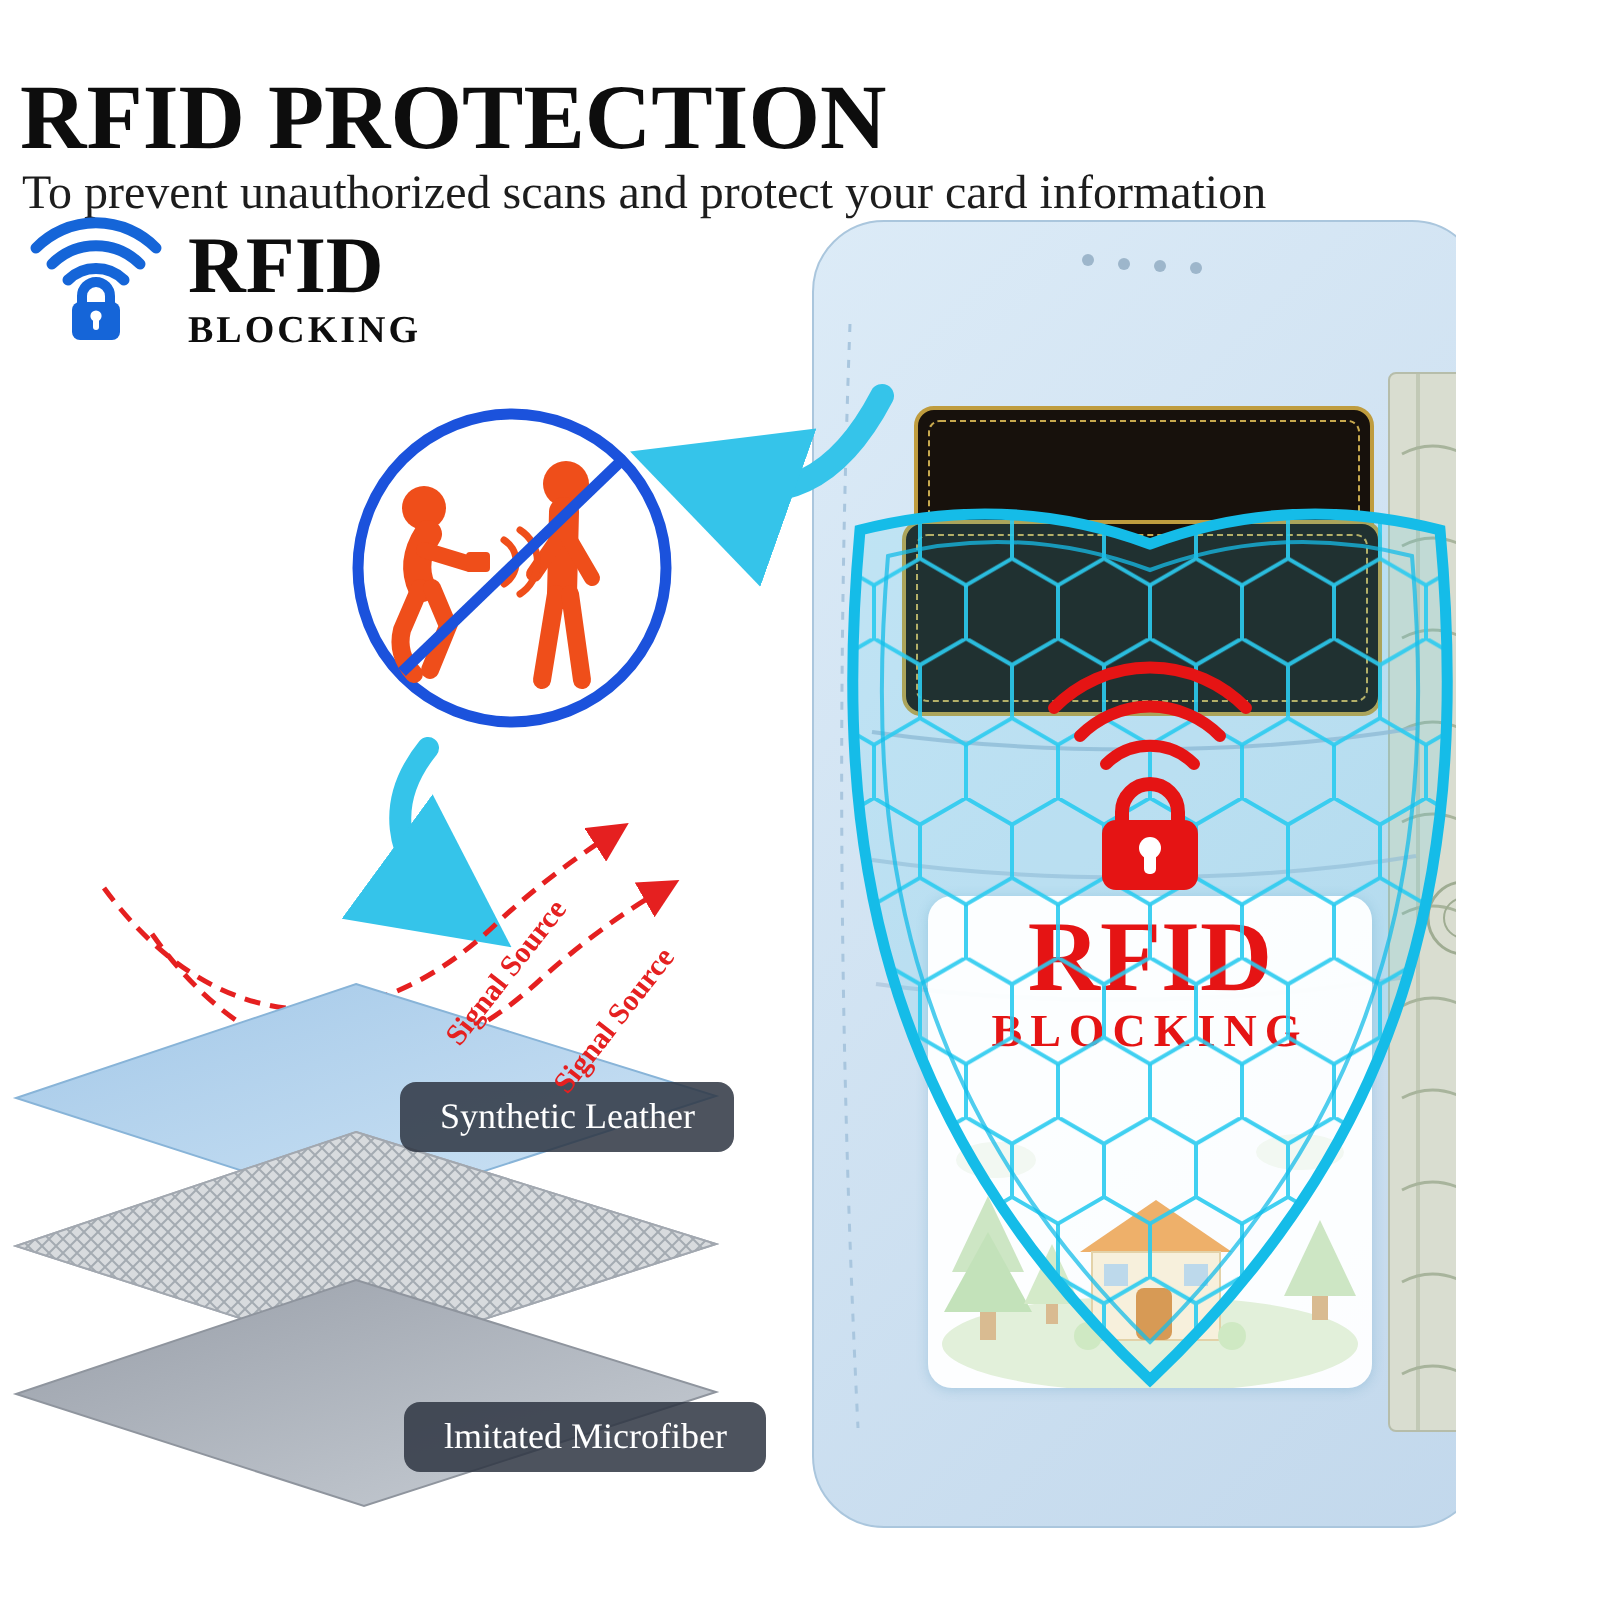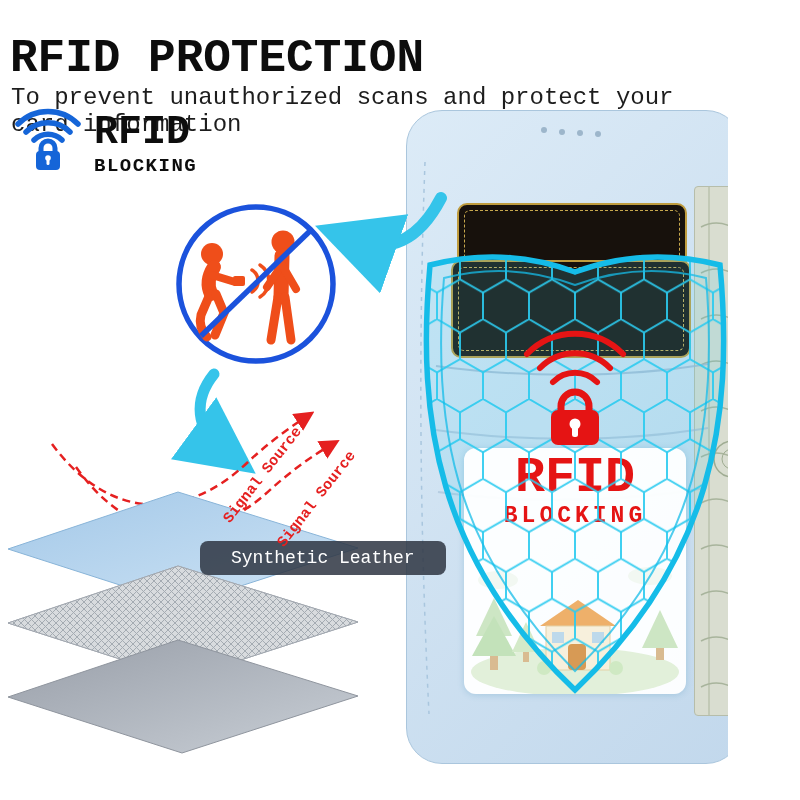--- a/index.html
+++ b/index.html
@@ -1,17 +1,17 @@
 <!DOCTYPE html>
 <html><head>
 <meta charset="utf-8">
 <style>
   html,body{margin:0;padding:0;background:#fff}
   #stage{position:relative;width:728px;height:800px;background:#ffffff;overflow:hidden;
-         font-family:Liberation Mono, monospace;color:#111}
+         font-family:Liberation Serif, serif;color:#111}
   .abs{position:absolute}
 
   
   #title{left:10px;top:4px;font-size:46px;font-weight:900;letter-spacing:0;line-height:1.05;color:#0d0d0d}
   #subtitle{left:11px;top:60px;font-size:24px;color:#1d1d1d}
 
   
   #logo{left:12px;top:106px;display:flex;align-items:center;gap:8px}
   #logo .t1{font-size:40px;font-weight:900;color:#0d0d0d;line-height:1}
   #logo .t2{font-size:19px;font-weight:800;color:#0d0d0d;letter-spacing:1.5px;margin-top:2px}
@@ -34,21 +34,21 @@
 
   
   #wcard{left:464px;top:448px;width:222px;height:246px;border-radius:12px;
          background:rgba(255,255,255,.95);display:flex;flex-direction:column;align-items:center;
          box-shadow:0 1px 6px rgba(60,140,180,.25);overflow:hidden}
   #wcard .w1{margin-top:4px;font-size:50px;font-weight:900;color:#e51414;line-height:1.05}
   #wcard .w2{font-size:23px;font-weight:800;color:#e51414;letter-spacing:4px;margin-top:-2px}
   #wcard svg{margin-top:auto}
 
   
-  .layer-label{background:rgba(46,53,66,.85);color:#fff;font-size:18px;padding:7px 31px;
+  .layer-label{background:rgba(46,53,66,.85);color:#fff;font-size:18px;padding:7px 20px;
                border-radius:8px;white-space:nowrap}
   #lab0{left:200px;top:541px}#lab1{left:173px;top:631px}#lab2{left:202px;top:701px}
   .sig{color:#e52020;font-size:15px;font-weight:600;transform:rotate(-52deg);
        transform-origin:0 50%;white-space:nowrap}
   #sig0{left:227px;top:513px}#sig1{left:281px;top:537px}
 
   svg.overlay{position:absolute;left:0;top:0;pointer-events:none}
 </style>
 </head>
 <body>
@@ -210,17 +210,18 @@
     <path d="M52 444 C108 520 184 523 248 462 C266 445 286 430 306 417" fill="none" stroke="#e52020" stroke-width="2.5" stroke-dasharray="8 5" marker-end="url(#mrd)"></path>
     <path d="M76 467 C132 546 207 549 271 489 C289 473 310 457 331 445" fill="none" stroke="#e52020" stroke-width="2.5" stroke-dasharray="8 5" marker-end="url(#mrd)"></path>
 
     <polygon points="178,492 358,548 182,605 8,549" fill="url(#gBlue)" stroke="#88b4d8"></polygon>
     <polygon points="178,566 358,622 182,679 8,623" fill="#d6d9dc" stroke="#a2a8b0"></polygon>
     <polygon points="178,566 358,622 182,679 8,623" fill="url(#mesh)" stroke="#a2a8b0"></polygon>
     <polygon points="178,640 358,696 182,753 8,697" fill="url(#gGray)" stroke="#8f959e"></polygon>
   </svg>
 
   <div class="abs z7 layer-label" id="lab0">Synthetic Leather</div>
+  <div class="abs z7 layer-label" id="lab2">lmitated Microfiber</div>
 
   <div class="abs z7 sig" id="sig0">Signal Source</div>
   <div class="abs z7 sig" id="sig1">Signal Source</div>
 
 </div>
 
 </body></html>

